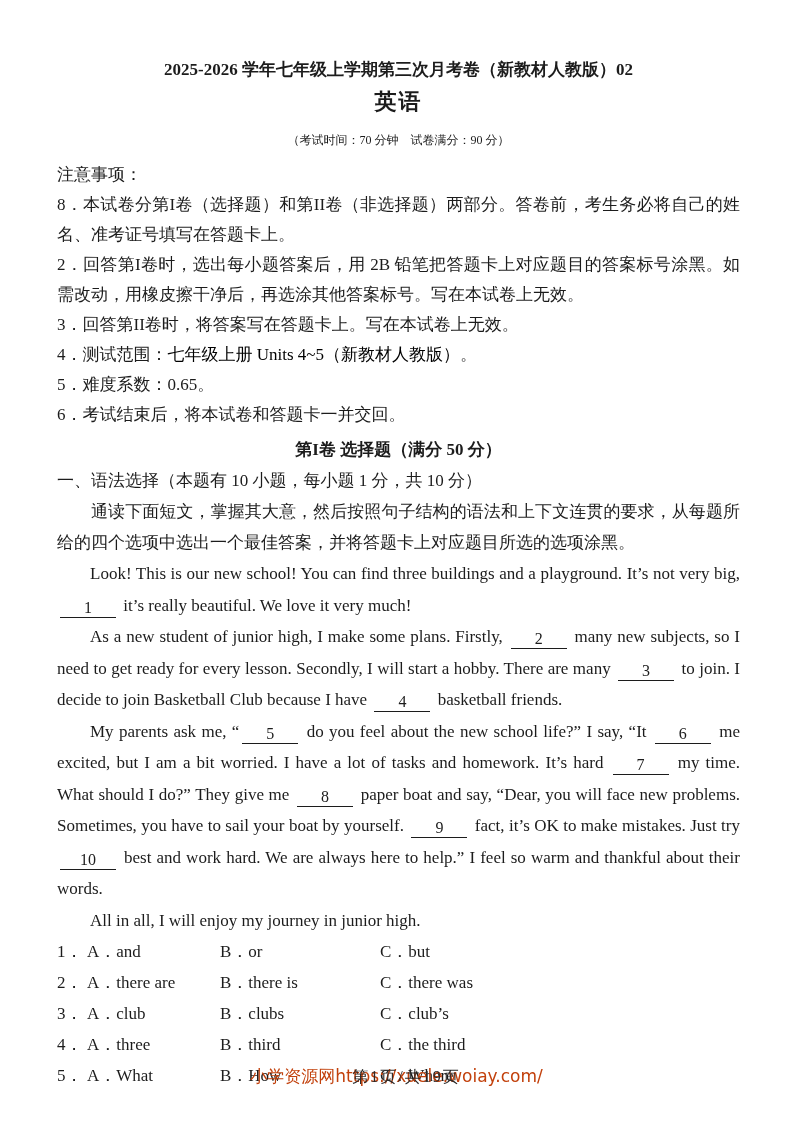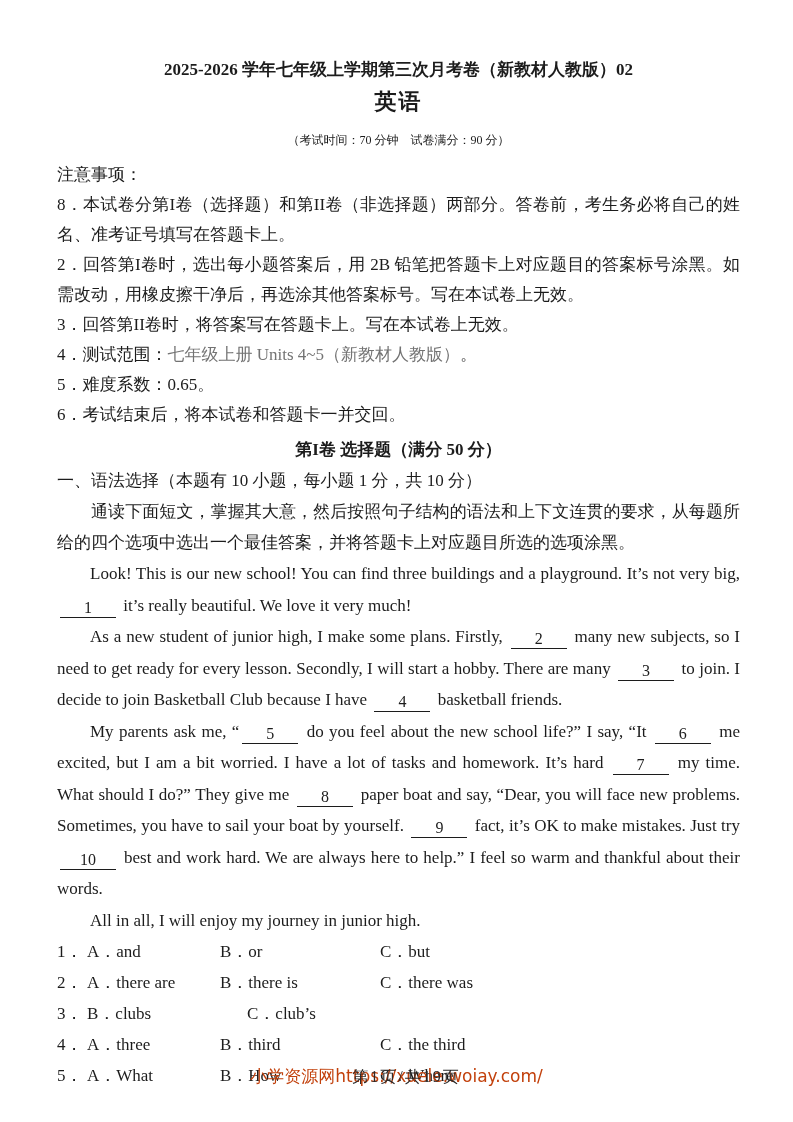--- a/index.html
+++ b/index.html
@@ -77,21 +77,21 @@
 <div class="page">
   <div class="title">2025-2026 学年七年级上学期第三次月考卷（新教材人教版）02</div>
   <div class="subject">英语</div>
   <div class="exam-info">（考试时间：70 分钟　试卷满分：90 分）</div>
 
   <div class="notes-heading">注意事项：</div>
   <div id="notes">
       <p class="note"><span>8．本试卷分第I卷（选择题）和第II卷（非选择题）两部分。答卷前，考生务必将自己的姓名、准考证号填写在答题卡上。</span></p>
       <p class="note"><span>2．回答第I卷时，选出每小题答案后，用 2B 铅笔把答题卡上对应题目的答案标号涂黑。如需改动，用橡皮擦干净后，再选涂其他答案标号。写在本试卷上无效。</span></p>
       <p class="note"><span>3．回答第II卷时，将答案写在答题卡上。写在本试卷上无效。</span></p>
-      <p class="note"><span>4．测试范围：</span><span style="color: #737373;">七年级上册 Units 4~5（新教材人教版）</span><span>。</span></p>
+      <p class="note"><span>4．测试范围：</span><span style="color: #000000;">七年级上册 Units 4~5（新教材人教版）</span><span>。</span></p>
       <p class="note"><span>5．难度系数：0.65。</span></p>
       <p class="note"><span>6．考试结束后，将本试卷和答题卡一并交回。</span></p>
     </div>
 
   <div class="section-title">第I卷 选择题（满分 50 分）</div>
   <div class="part-title">一、语法选择（本题有 10 小题，每小题 1 分，共 10 分）</div>
   <p class="intro">通读下面短文，掌握其大意，然后按照句子结构的语法和上下文连贯的要求，从每题所给的四个选项中选出一个最佳答案，并将答题卡上对应题目所选的选项涂黑。</p>
 
   <div id="passage">
       <p class="en">Look! This is our new school! You can find three buildings and a playground. It’s not very big, <span class="blank">1</span> it’s really beautiful. We love it very much!</p>
@@ -108,20 +108,21 @@
         <span class="q-opt c2">C．but</span>
       </div>
       <div class="q-row">
         <span class="q-no">2．</span>
         <span class="q-opt c0">A．there are</span>
         <span class="q-opt c1">B．there is</span>
         <span class="q-opt c2">C．there was</span>
       </div>
       <div class="q-row">
         <span class="q-no">3．</span>
+        <span class="q-opt c0">A．club</span>
         <span class="q-opt c1">B．clubs</span>
         <span class="q-opt c2">C．club’s</span>
       </div>
       <div class="q-row">
         <span class="q-no">4．</span>
         <span class="q-opt c0">A．three</span>
         <span class="q-opt c1">B．third</span>
         <span class="q-opt c2">C．the third</span>
       </div>
       <div class="q-row">

